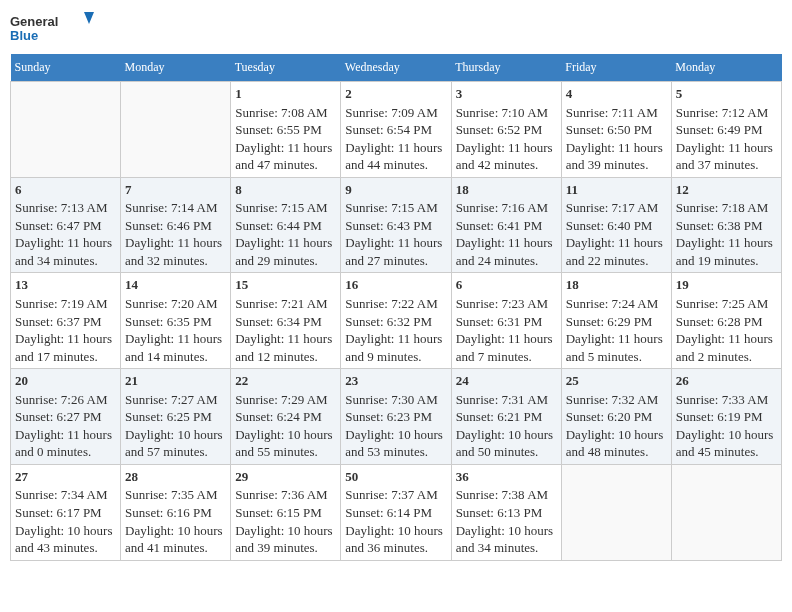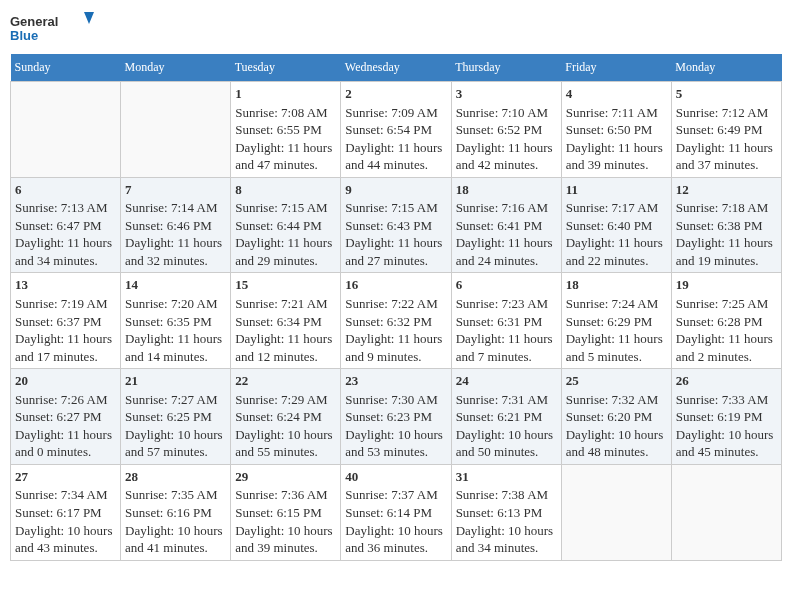--- a/index.html
+++ b/index.html
@@ -227,24 +227,24 @@
         </td>
         <td>
           <span class="day-num">28</span>
           <div class="cell-content">Sunrise: 7:35 AM<br>Sunset: 6:16 PM<br>Daylight: 10 hours and 41 minutes.</div>
         </td>
         <td>
           <span class="day-num">29</span>
           <div class="cell-content">Sunrise: 7:36 AM<br>Sunset: 6:15 PM<br>Daylight: 10 hours and 39 minutes.</div>
         </td>
         <td>
-          <span class="day-num">40</span>
+          <span class="day-num">50</span>
           <div class="cell-content">Sunrise: 7:37 AM<br>Sunset: 6:14 PM<br>Daylight: 10 hours and 36 minutes.</div>
         </td>
         <td>
-          <span class="day-num">31</span>
+          <span class="day-num">36</span>
           <div class="cell-content">Sunrise: 7:38 AM<br>Sunset: 6:13 PM<br>Daylight: 10 hours and 34 minutes.</div>
         </td>
         <td class="empty-cell"></td>
         <td class="empty-cell"></td>
       </tr>
     </tbody>
 </table>
 
 </body></html>

